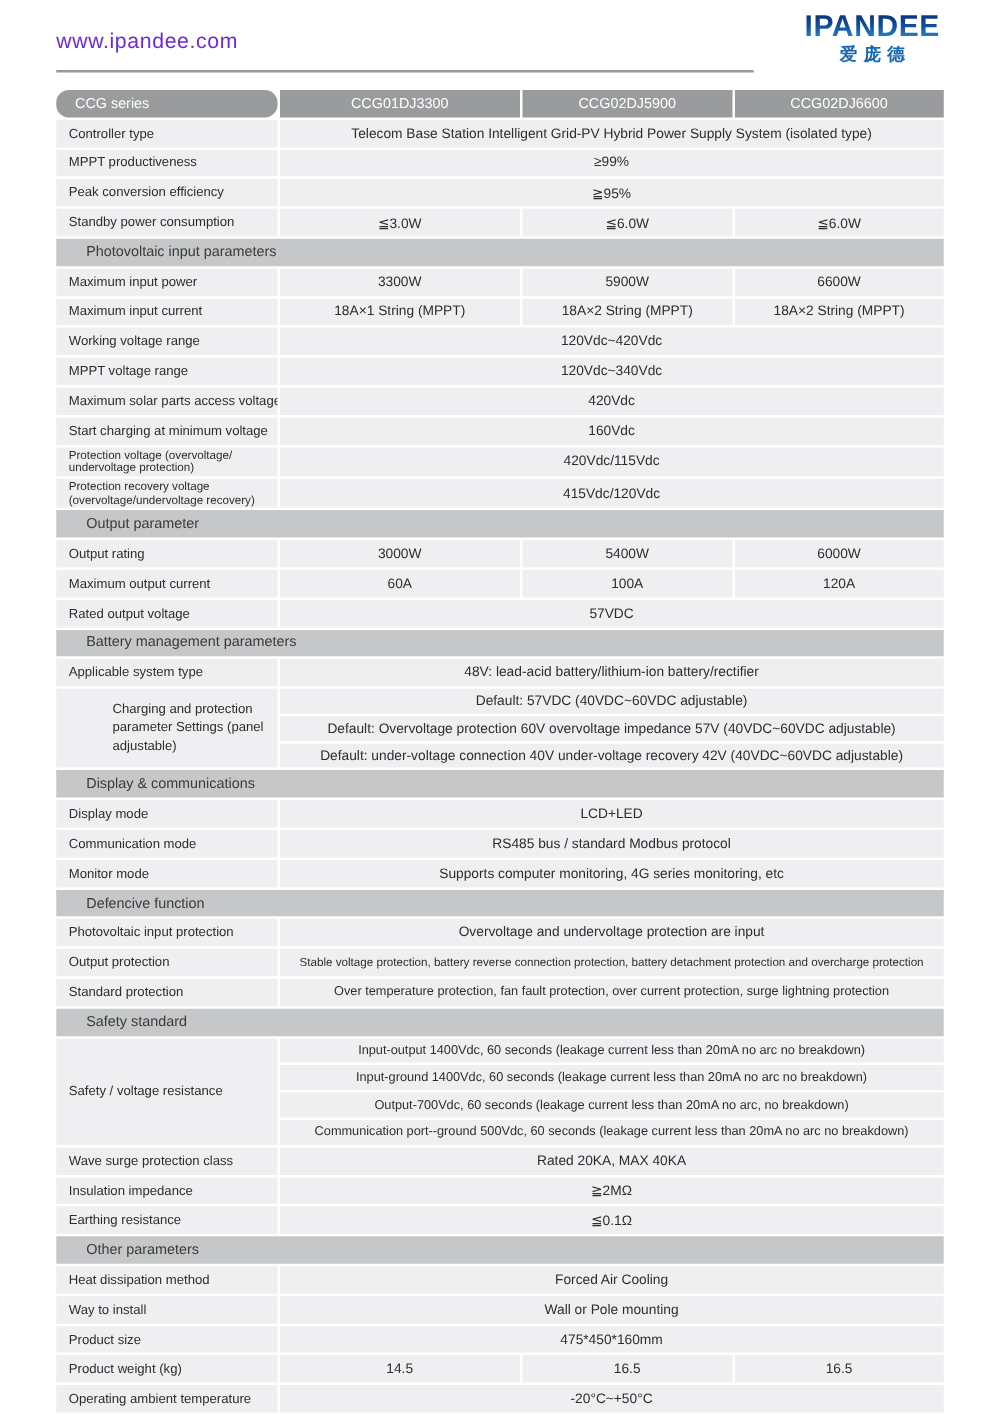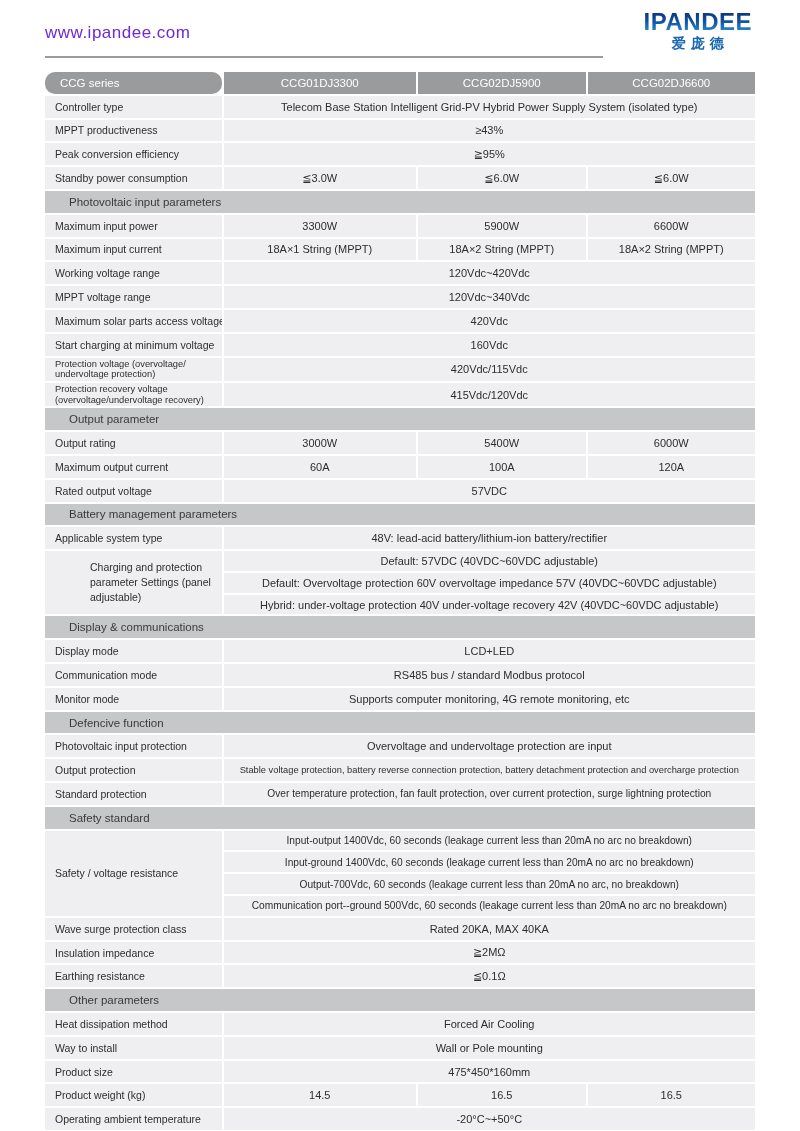--- a/index.html
+++ b/index.html
@@ -82,21 +82,21 @@
           <th class="hdr">CCG02DJ6600</th>
         </tr>
       </thead>
     <tbody>
         <tr>
           <td class="lbl">Controller type</td>
           <td class="val" colspan="3">Telecom Base Station Intelligent Grid-PV Hybrid Power Supply System (isolated type)</td>
         </tr>
         <tr>
           <td class="lbl">MPPT productiveness</td>
-          <td class="val" colspan="3">≥43%</td>
+          <td class="val" colspan="3">≥99%</td>
         </tr>
         <tr>
           <td class="lbl">Peak conversion efficiency</td>
           <td class="val" colspan="3">≧95%</td>
         </tr>
         <tr>
           <td class="lbl">Standby power consumption</td>
           <td class="val">≦3.0W</td>
           <td class="val">≦6.0W</td>
           <td class="val">≦6.0W</td>
@@ -167,36 +167,36 @@
           <td class="val" colspan="3">48V: lead-acid battery/lithium-ion battery/rectifier</td>
         </tr>
         <tr>
           <td class="lbl wrap" rowspan="3" style="font-size: 10.5px; line-height: 1.45; padding-left: 45px;">Charging and protection parameter Settings (panel adjustable)</td>
           <td class="val" colspan="3">Default: 57VDC (40VDC~60VDC adjustable)</td>
         </tr>
         <tr>
           <td class="val" colspan="3">Default: Overvoltage protection 60V overvoltage impedance 57V (40VDC~60VDC adjustable)</td>
         </tr>
         <tr>
-          <td class="val" colspan="3">Hybrid: under-voltage protection 40V under-voltage recovery 42V (40VDC~60VDC adjustable)</td>
+          <td class="val" colspan="3">Default: under-voltage connection 40V under-voltage recovery 42V (40VDC~60VDC adjustable)</td>
         </tr>
         <tr>
           <td class="section" colspan="4">Display &amp; communications</td>
         </tr>
         <tr>
           <td class="lbl">Display mode</td>
           <td class="val" colspan="3">LCD+LED</td>
         </tr>
         <tr>
           <td class="lbl">Communication mode</td>
           <td class="val" colspan="3">RS485 bus / standard Modbus protocol</td>
         </tr>
         <tr>
           <td class="lbl">Monitor mode</td>
-          <td class="val" colspan="3">Supports computer monitoring, 4G remote monitoring, etc</td>
+          <td class="val" colspan="3">Supports computer monitoring, 4G series monitoring, etc</td>
         </tr>
         <tr>
           <td class="section" colspan="4">Defencive function</td>
         </tr>
         <tr>
           <td class="lbl">Photovoltaic input protection</td>
           <td class="val" colspan="3">Overvoltage and undervoltage protection are input</td>
         </tr>
         <tr>
           <td class="lbl">Output protection</td>

